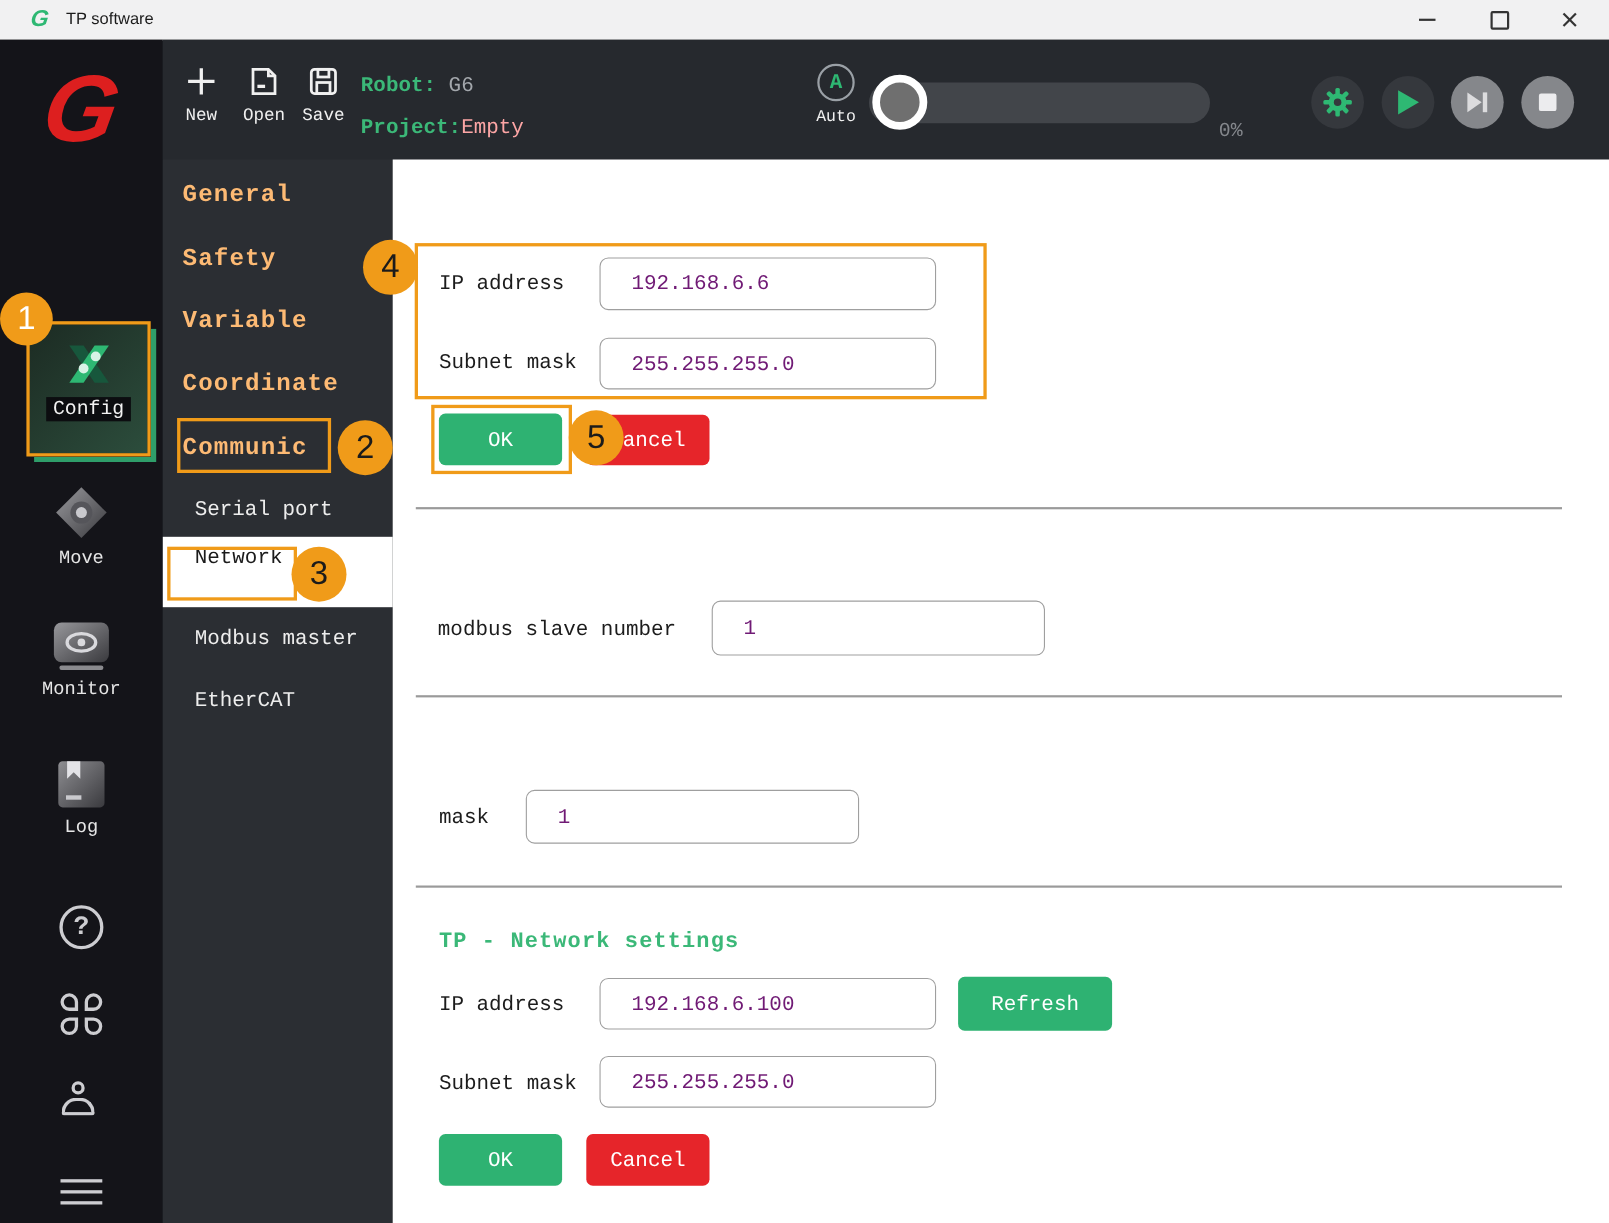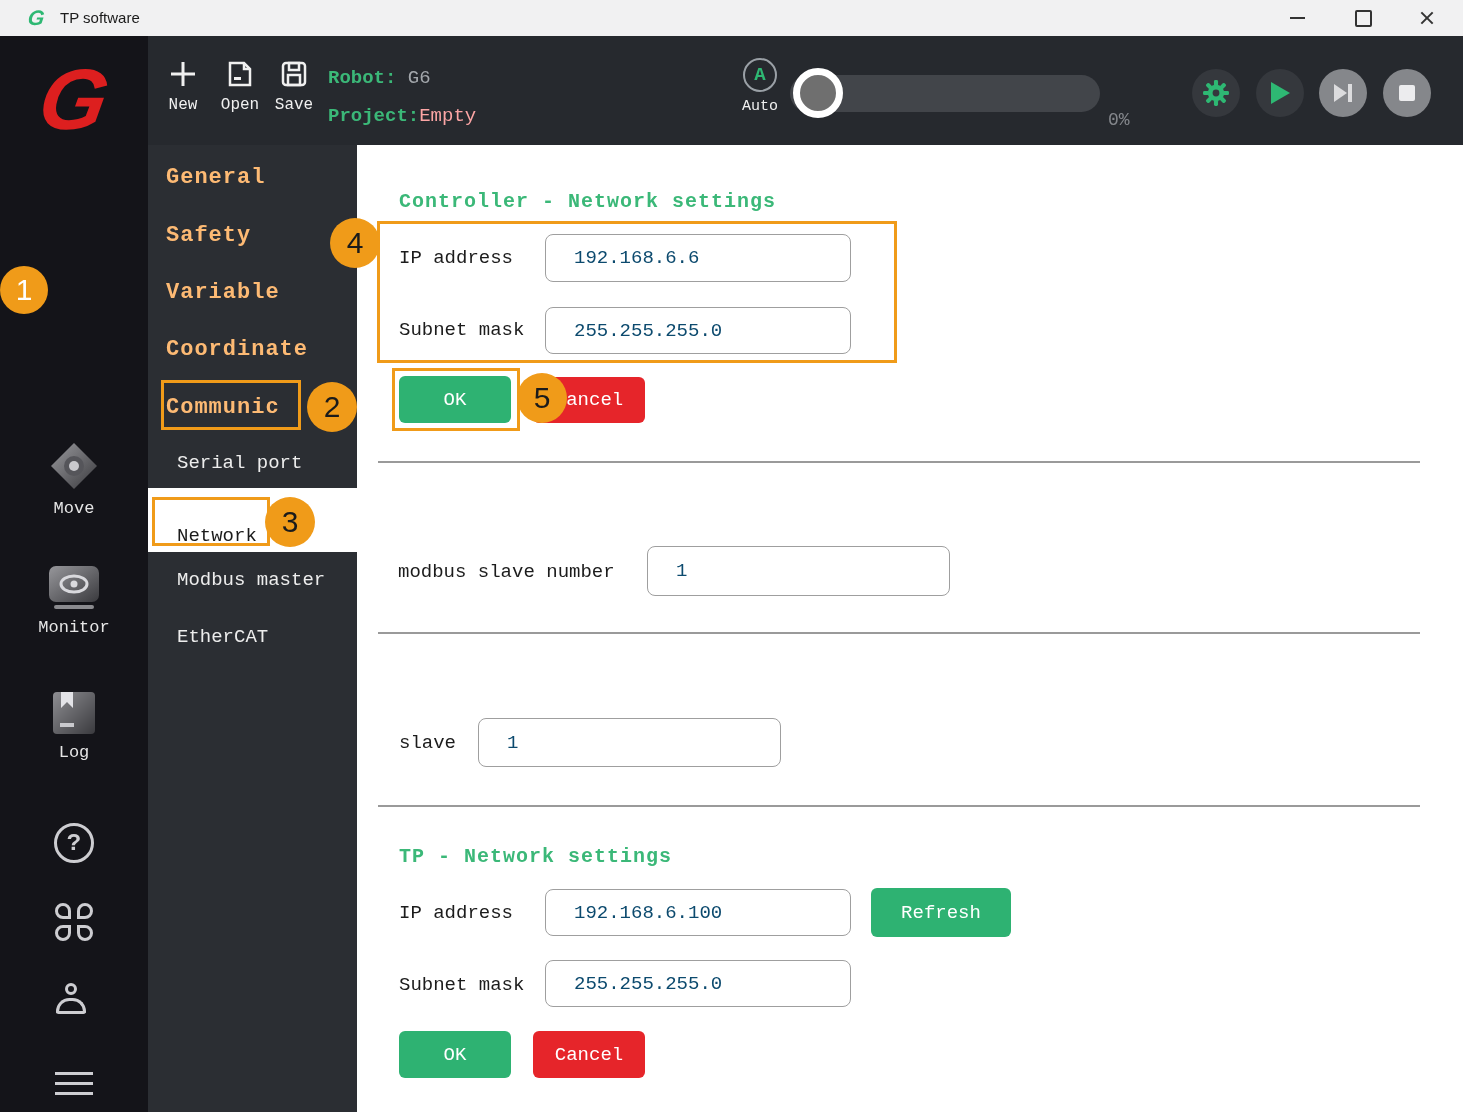--- a/index.html
+++ b/index.html
@@ -62,29 +62,29 @@
               display:flex;align-items:center;justify-content:center;padding:0;}
   .cb-dark{background:#35383d;} .cb-gray{background:#85878b;}
 
   
   .panel{position:absolute;left:148px;top:145px;width:209px;height:967px;background:#2b2e33;}
   .pm-top{position:absolute;left:18px;transform:translateY(-50%);font:700 22px "Liberation Mono",monospace;
           letter-spacing:1px;color:#fdba74;cursor:pointer;white-space:nowrap;}
   .pm-sub{position:absolute;left:29px;transform:translateY(-50%);font:19px "Liberation Mono",monospace;
           color:#ededed;cursor:pointer;white-space:nowrap;}
   .net-row{position:absolute;left:0;top:343px;width:209px;height:64px;background:#ffffff;cursor:pointer;}
-  .net-row .pm-sub{color:#1b1b1b;top:48px;}
+  .net-row .pm-sub{color:#1b1b1b;top:19px;}
 
   
   .content{position:absolute;left:357px;top:145px;width:1106px;height:967px;background:#ffffff;}
   .h-green{position:absolute;left:42px;transform:translateY(-50%);font:700 20px "Liberation Mono",monospace;
            letter-spacing:1px;color:#3bb878;white-space:nowrap;}
   .f-label{position:absolute;transform:translateY(-50%);font:19px "Liberation Mono",monospace;color:#1c1c1c;white-space:nowrap;}
   .f-input{position:absolute;box-sizing:border-box;border:1px solid #9f9f9f;border-radius:8px;background:#fff;
-           font:19px "Liberation Mono",monospace;color:#0c4a6e;padding:0 10px 0 28px;outline:none;}
+           font:19px "Liberation Mono",monospace;color:#701a75;padding:0 10px 0 28px;outline:none;}
   .btn{position:absolute;border:none;border-radius:6px;color:#fff;font:19px "Liberation Mono",monospace;cursor:pointer;}
   .btn-green{background:#2eb272;} .btn-red{background:#e6252a;}
   .divider{position:absolute;left:21px;width:1042px;height:2px;background:#9a9a9a;}
   .obox{position:absolute;border:3px solid #f09b19;box-sizing:border-box;pointer-events:none;z-index:5;}
 
   
   .badge{position:absolute;width:50px;height:50px;border-radius:50%;background:#f09b19;z-index:30;
          display:flex;align-items:center;justify-content:center;
          font:400 30px "Liberation Sans",sans-serif;color:#1b1b1b;pointer-events:none;}
   .badge-white{color:#ffffff;}
@@ -108,20 +108,31 @@
           <i></i>
           <i></i>
         </div>
       </div>
   </div>
 
   <aside class="sidebar">
     <div class="side-logo">G</div>
 
 
+    <div class="config-tile">
+      <svg width="48" height="48" viewBox="0 0 48 48">
+        <polygon points="6,7 19,7 42,41 29,41" fill="#17573c"></polygon>
+        <polygon points="29,7 42,7 19,41 6,41" fill="#2eb873"></polygon>
+        <circle cx="19" cy="28" r="4.5" fill="#d8f3e6"></circle>
+        <circle cx="30" cy="17" r="4.5" fill="#d8f3e6"></circle>
+      </svg>
+      <div style="text-align:center;">
+        <span class="config-label">Config</span>
+      </div>
+    </div>
 
     <div class="nav-item" style="top:529px;">
       <svg width="52" height="46" viewBox="0 0 52 46">
         <defs>
             <linearGradient id="g3" x1="0" y1="0" x2="1" y2="1">
           <stop offset="0" stop-color="#97979b"></stop>
               <stop offset="1" stop-color="#3a3a3e"></stop>
             </linearGradient>
           </defs>
         <rect x="1" y="1" width="50" height="36" rx="7" fill="url(#g3)"></rect>
@@ -286,41 +297,40 @@
       <div class="pm-sub">Network</div>
       <div class="obox" style="left:4px;top:9px;width:118px;height:49px;"></div>
     </div>
 
     <div class="pm-sub" style="top:435px;">Modbus master</div>
     <div class="pm-sub" style="top:492px;">EtherCAT</div>
   </nav>
 
   <main class="content">
 
-    <div class="h-green" style="top:56px;">Controller - Network settings</div>
     <div class="obox" style="left:20px;top:76px;width:520px;height:142px;"></div>
 
     <div class="f-label" style="left:42px;top:113px;">IP address</div>
     <input class="f-input" style="left: 188px; top: 89px; width: 306px; height: 48px;" type="text" value="192.168.6.6">
 
     <div class="f-label" style="left:42px;top:185px;">Subnet mask</div>
     <input class="f-input" style="left: 188px; top: 162px; width: 306px; height: 47px;" type="text" value="255.255.255.0">
 
     <div class="obox" style="left:35px;top:223px;width:128px;height:63px;"></div>
     <button class="btn btn-green" style="left:42px;top:231px;width:112px;height:47px;">OK</button>
     <button class="btn btn-red" style="left:176px;top:232px;width:112px;height:46px;">Cancel</button>
 
     <div class="divider" style="top:316px;"></div>
 
     <div class="f-label" style="left:41px;top:427px;">modbus slave number</div>
     <input class="f-input" style="left: 290px; top: 401px; width: 303px; height: 50px;" type="text" value="1">
 
     <div class="divider" style="top:487px;"></div>
 
-    <div class="f-label" style="left:42px;top:598px;">slave</div>
+    <div class="f-label" style="left:42px;top:598px;">mask</div>
     <input class="f-input" style="left: 121px; top: 573px; width: 303px; height: 49px;" type="text" value="1">
 
     <div class="divider" style="top:660px;"></div>
 
     <div class="h-green" style="top:711px;">TP - Network settings</div>
 
     <div class="f-label" style="left:42px;top:768px;">IP address</div>
     <input class="f-input" style="left: 188px; top: 744px; width: 306px; height: 47px;" type="text" value="192.168.6.100">
     <button class="btn btn-green" style="left:514px;top:743px;width:140px;height:49px;">Refresh</button>
 

